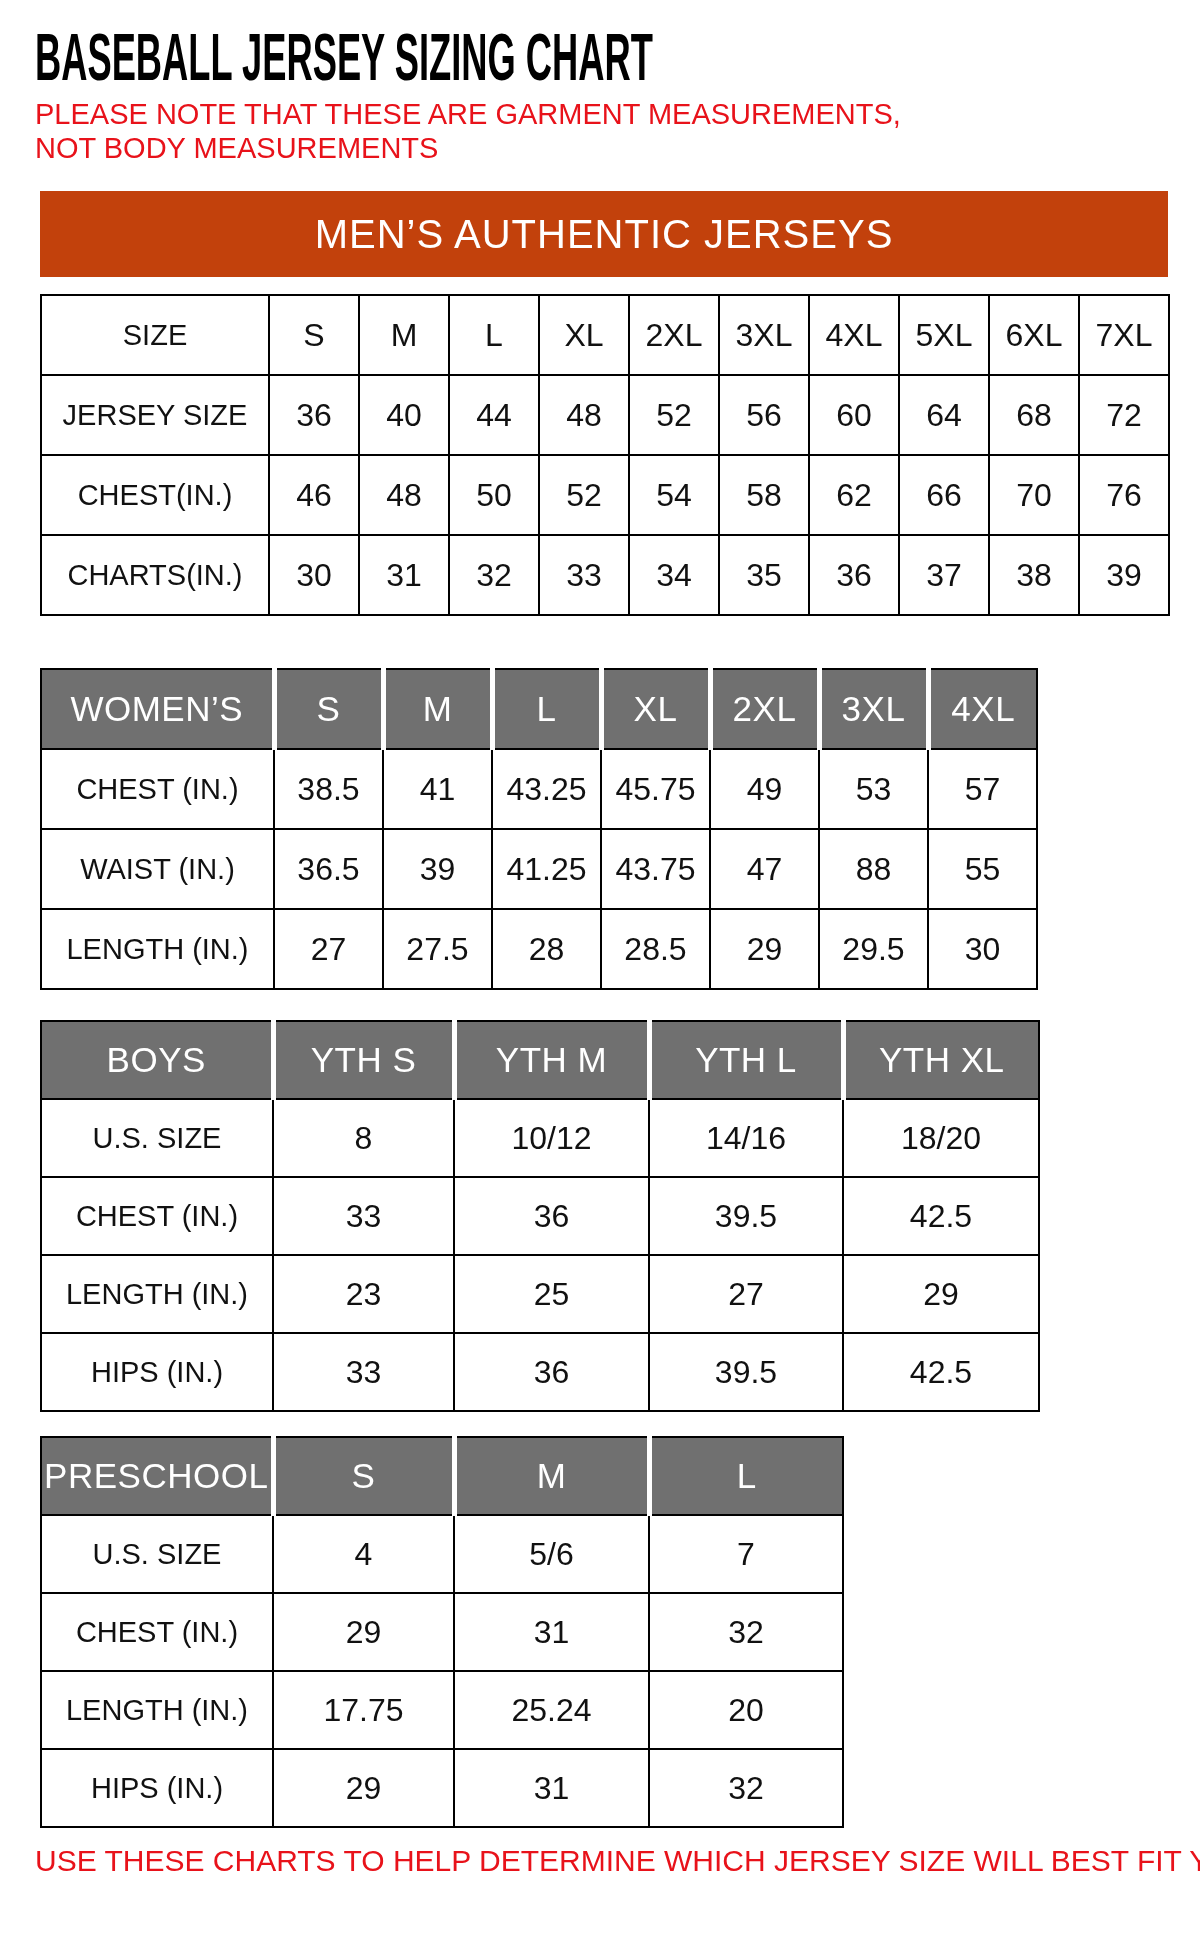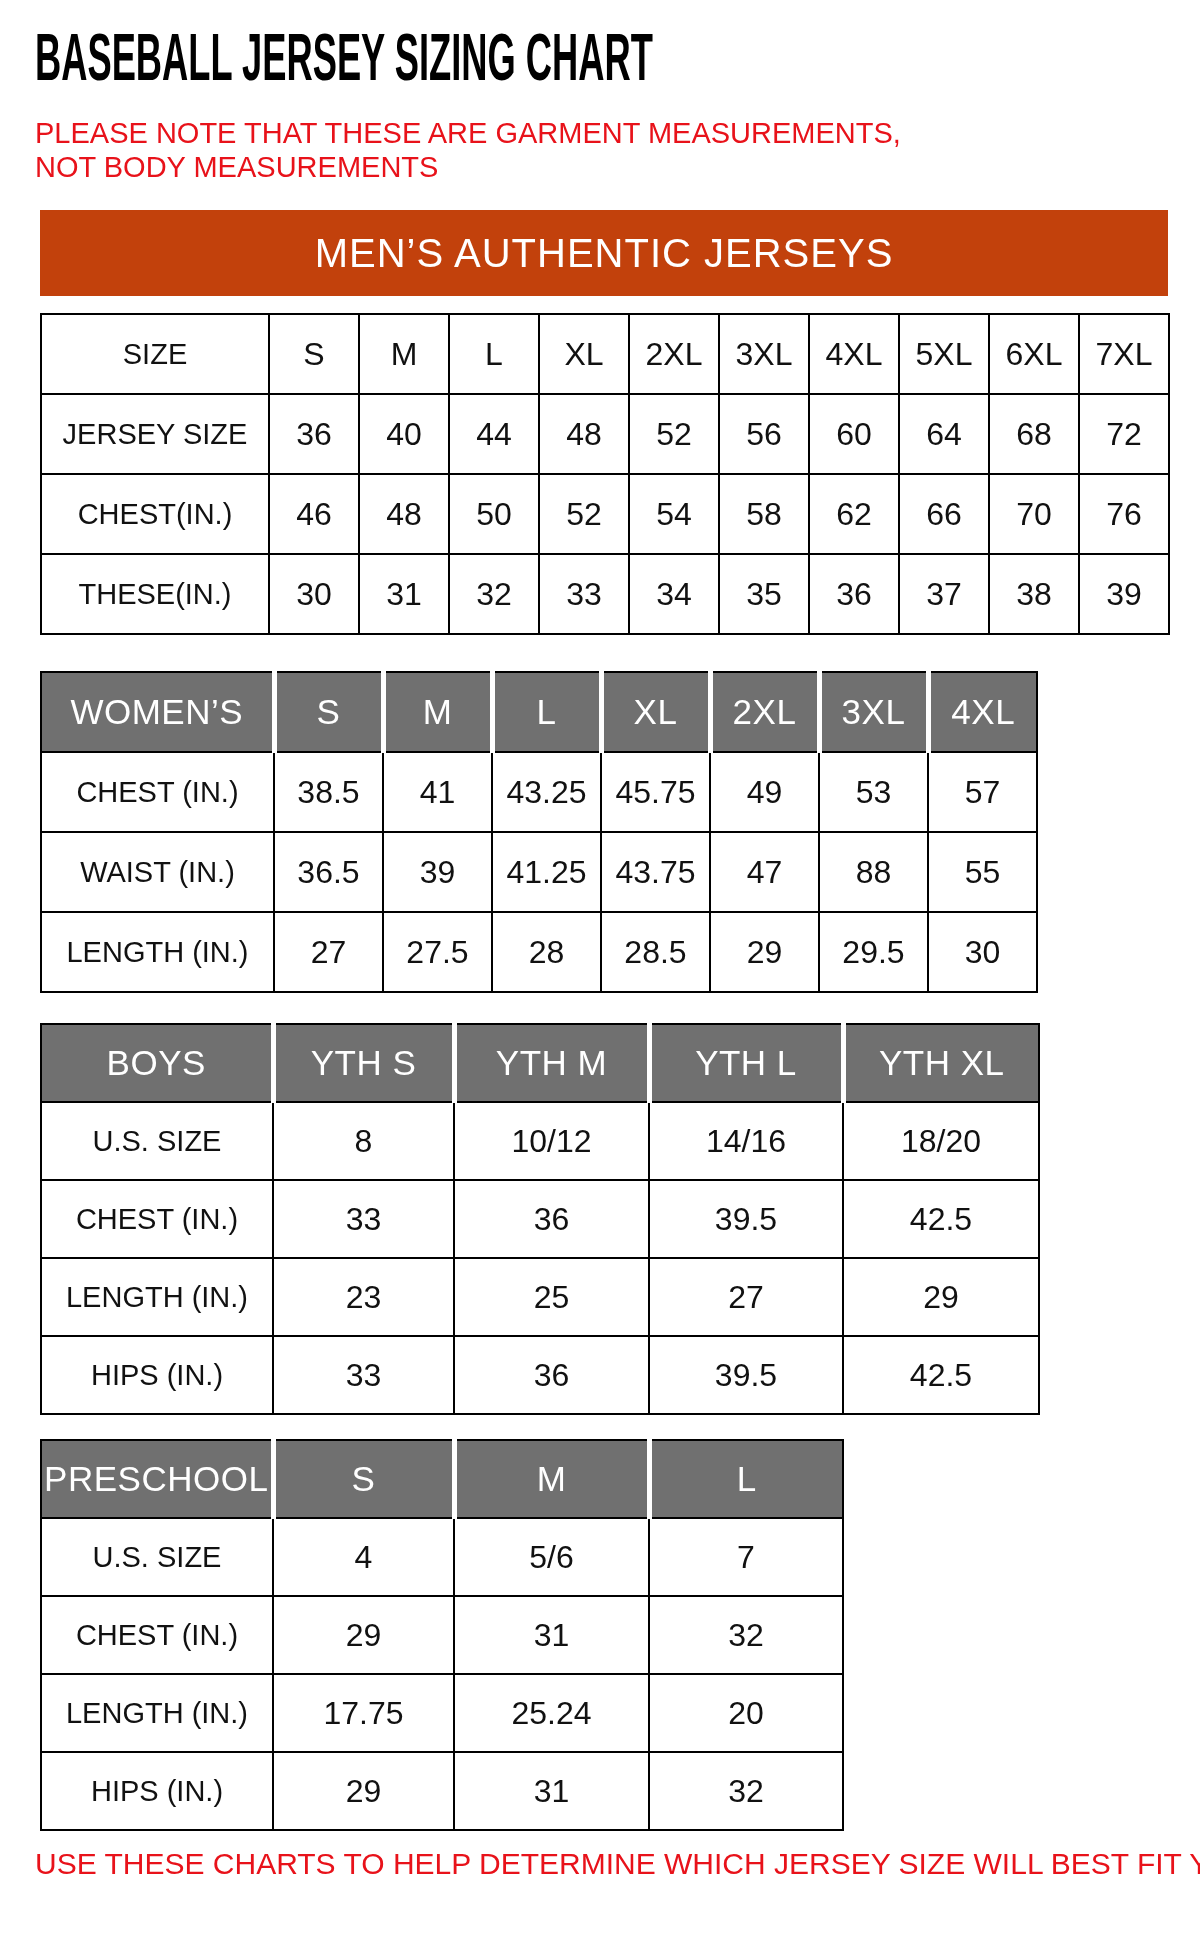--- a/index.html
+++ b/index.html
@@ -11,21 +11,21 @@
   .sheet { position:relative; width:1200px; height:1942px; background:#ffffff; }
 
   .title {
     margin:24px 0 0 35px;
     font-size:66px; font-weight:bold; line-height:1;
     color:#000000; white-space:nowrap;
     transform:scaleX(0.55); transform-origin:left center;
     letter-spacing:0;
   }
   .note {
-    margin:26px 0 0 35px; width:905px;
+    margin:7px 0 0 35px; width:905px;
     font-size:29px; line-height:1.18; color:#e8121a;
   }
   .banner {
     margin:26px 0 0 40px; width:1128px; height:86px;
     background:#c2410c; color:#ffffff;
     display:flex; align-items:center; justify-content:center;
     font-size:40px; letter-spacing:1px;
   }
 
   table.sz { border-collapse:collapse; table-layout:fixed; margin-left:40px; }
@@ -36,21 +36,21 @@
   }
   table.sz thead th {
     background:#707070; color:#ffffff;
     font-size:35px; letter-spacing:0.5px;
   }
   table.sz thead th + th { border-left:5px solid #ffffff; }
   .lbl { font-size:29px !important; white-space:pre-line; line-height:1.15; }
 
   table.mens { width:1128px; margin-top:17px; }
   table.mens tr { height:80px; }
-  table.womens { width:996px; margin-top:36px; }
+  table.womens { width:996px; margin-top:52px; }
   table.womens tr { height:80px; }
   table.boys { width:998px; margin-top:30px; }
   table.boys tr { height:78px; }
   table.pre { width:802px; margin-top:24px;padding-left:27px; }
   table.pre tr { height:78px; }
 
   .footer {
     margin:16px 0 0 35px;
     font-size:30px; color:#e8121a; white-space:nowrap;
   }
@@ -116,21 +116,21 @@
         <td>50</td>
         <td>52</td>
         <td>54</td>
         <td>58</td>
         <td>62</td>
         <td>66</td>
         <td>70</td>
         <td>76</td>
       </tr>
       <tr>
-        <td class="lbl">THESE(IN.)</td>
+        <td class="lbl">CHARTS(IN.)</td>
         <td>30</td>
         <td>31</td>
         <td>32</td>
         <td>33</td>
         <td>34</td>
         <td>35</td>
         <td>36</td>
         <td>37</td>
         <td>38</td>
         <td>39</td>

